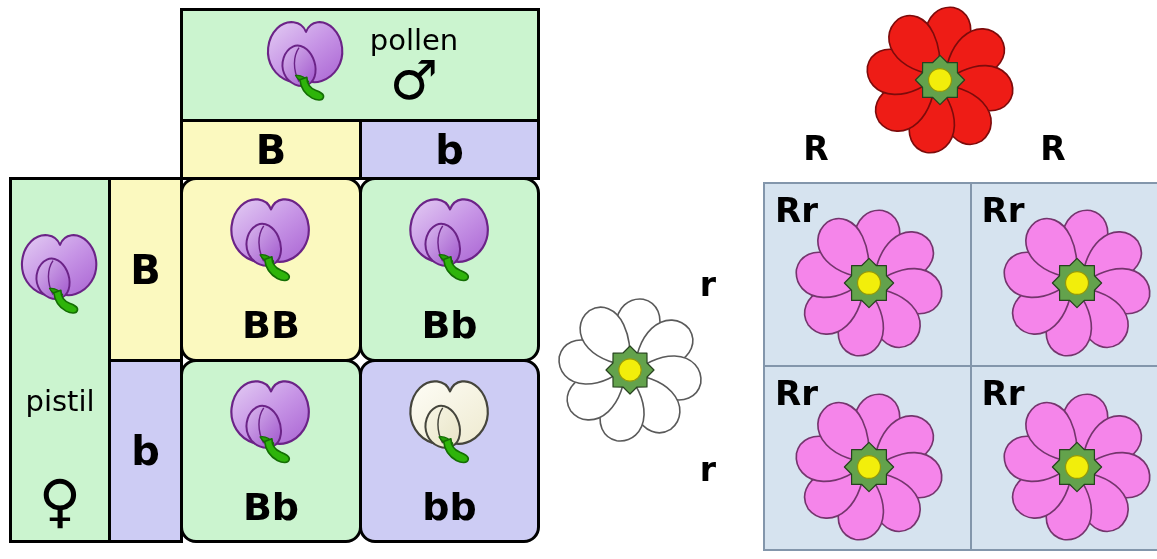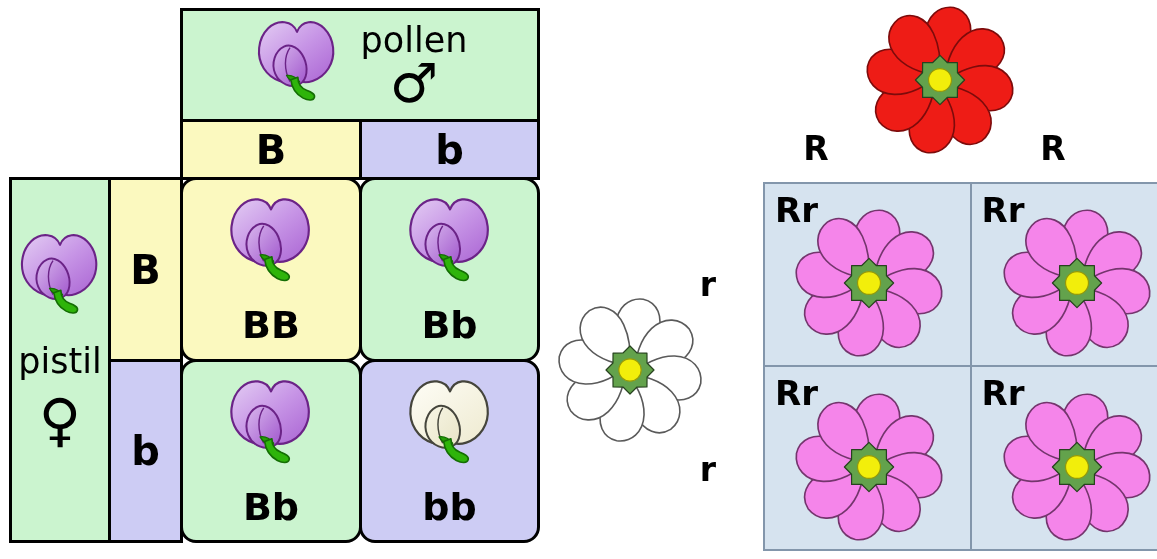--- a/index.html
+++ b/index.html
@@ -11,24 +11,24 @@
   .bg-yellow{background:var(--yellow,#fbf9bf);}
   .bg-lavender{background:var(--lavender,#cdccf4);}
   .allele{font-size:40px;font-weight:bold;line-height:1;}
   .genotype{font-size:38px;font-weight:bold;line-height:1;}
   .flexc{display:flex;align-items:center;justify-content:center;}
   .pcell{display:flex;flex-direction:column;align-items:center;justify-content:flex-start;
          padding-top:14px;border-radius:16px;}
   .pcell .genotype{margin-top:12px;}
   .pollen-cell{display:flex;flex-direction:row;align-items:center;justify-content:center;gap:20px;}
   .sexcol{display:flex;flex-direction:column;align-items:center;}
-  .parent-label{font-size:35px;line-height:1.1;}
+  .parent-label{font-size:29px;line-height:1.1;}
   .male{font-size:54px;line-height:0.9;font-weight:400;}
   .female{font-size:58px;line-height:1.0;font-weight:400;margin-top:10px;}
-  .pistil-cell{display:flex;flex-direction:column;align-items:center;}
+  .pistil-cell{display:flex;flex-direction:column;align-items:center;gap:44px;}
   .pistil-cell .pea{margin-top:50px;}
   .pistil-cell .parent-label{margin-top:16px;}
   
   .rsquare{position:absolute;left:735px;top:182px;width:417px;height:369px;
            border:2px solid var(--blue-border,#8396ab);box-sizing:border-box;
            display:grid;grid-template-columns:1fr 1fr;grid-template-rows:1fr 1fr;margin-left:28px;}
   .rcell{position:relative;background:var(--blue-cell,#d6e3ef);overflow:hidden;box-sizing:border-box;}
   .rcell.br{border-right:2px solid var(--blue-border,#8396ab);}
   .rcell.bb{border-bottom:2px solid var(--blue-border,#8396ab);}
   .rcell .genotype-r{position:absolute;left:10px;top:6px;font-size:34px;font-weight:bold;z-index:2;}

